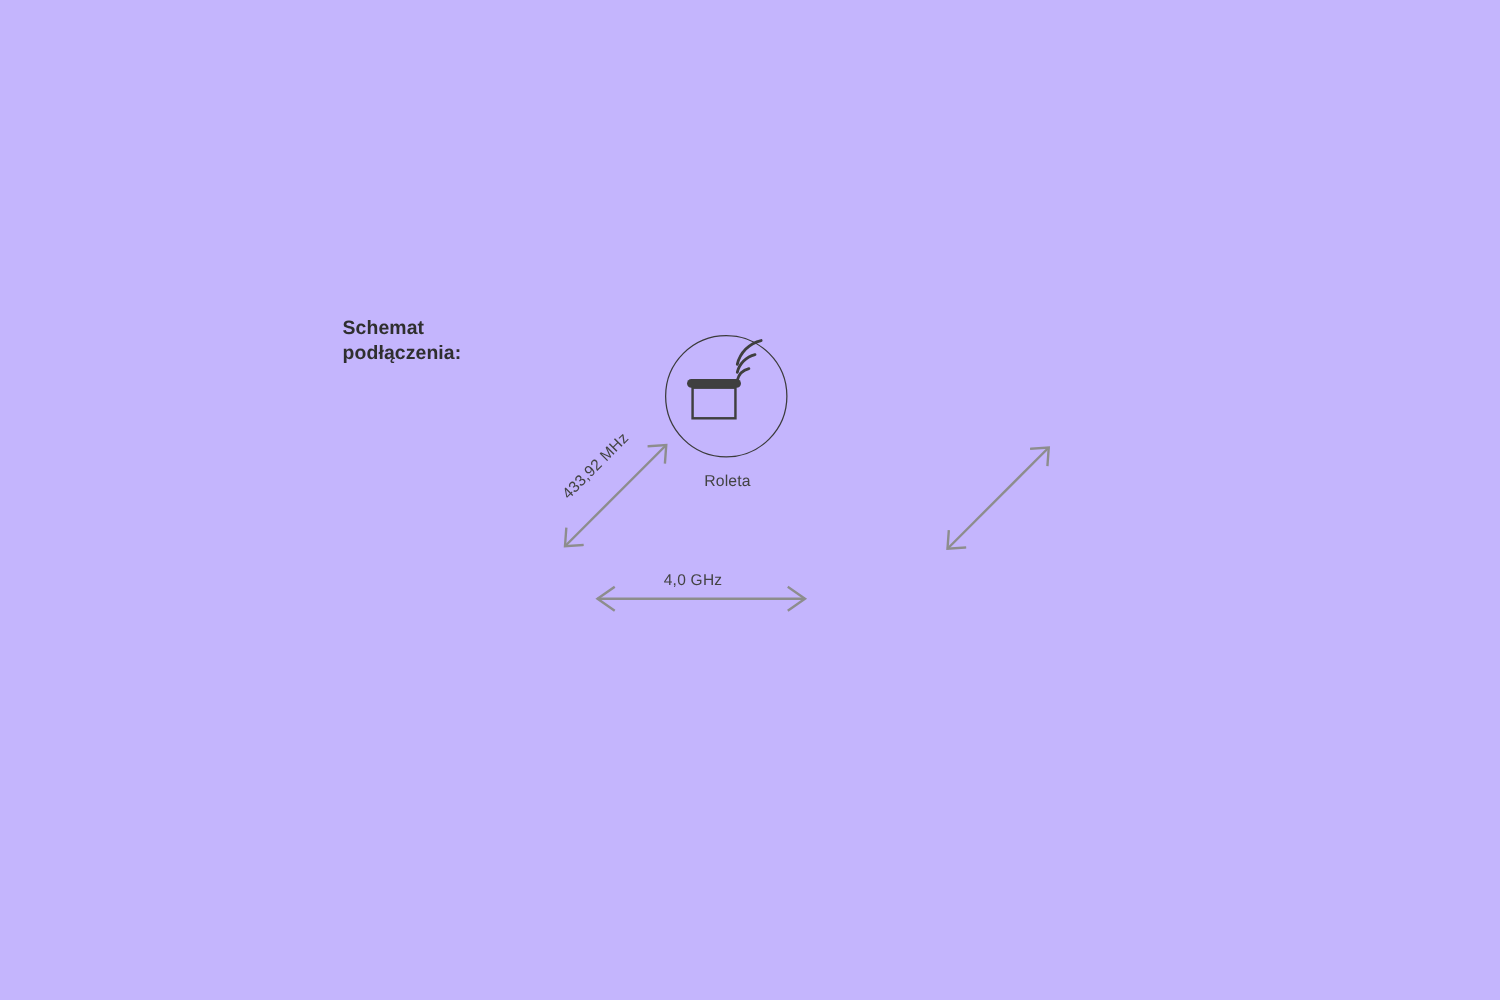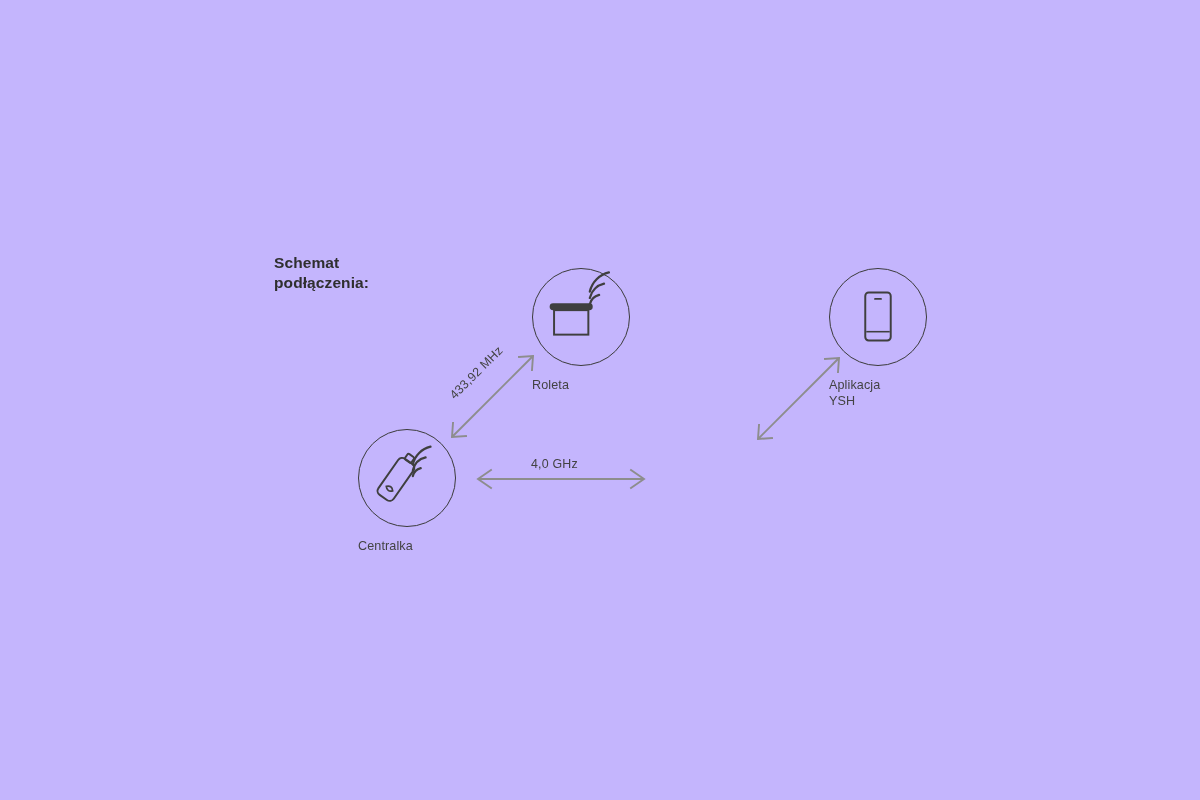--- a/index.html
+++ b/index.html
@@ -26,20 +26,21 @@
     color: #2f2f2f;
     line-height: 1.32;
     letter-spacing: 0.1px;
     white-space: pre-line;
   }
 
   
   .node {
     position: absolute;
     width: 100px;
+    text-align: center;
   }
   .node-circle {
     position: relative;
     width: 98px;
     height: 98px;
     border-radius: 50%;
     border: 1.3px solid #3b3b3b;
     box-sizing: border-box;
     background: transparent;
   }
@@ -136,46 +137,16 @@
         <rect x="21.5" y="42" width="35" height="25" fill="none" stroke="#3f3f3f" stroke-width="2"></rect>
 
         <path d="M58 36 a13 13 0 0 1 9.5 -9.5" fill="none" stroke="#3f3f3f" stroke-width="2.3" stroke-linecap="round"></path>
         <path d="M58 29.5 a19.5 19.5 0 0 1 14.5 -14.5" fill="none" stroke="#3f3f3f" stroke-width="2.3" stroke-linecap="round"></path>
         <path d="M58 23 a26 26 0 0 1 19.5 -19.5" fill="none" stroke="#3f3f3f" stroke-width="2.3" stroke-linecap="round"></path>
       </svg>
     </div>
     <div class="node-label">Roleta</div>
   </div>
 
-  <div class="node" id="node-app">
-    <div class="node-circle">
-      <svg viewBox="0 0 98 98" xmlns="http://www.w3.org/2000/svg">
-        <rect x="36" y="24" width="26" height="49" rx="3.5" fill="none" stroke="#3f3f3f" stroke-width="2"></rect>
-        <rect x="45" y="29.5" width="8" height="2" rx="1" fill="#3f3f3f"></rect>
-        <line x1="37" y1="64" x2="61" y2="64" stroke="#3f3f3f" stroke-width="1.6"></line>
-      </svg>
-    </div>
-    <div class="node-label">Aplikacja
-YSH</div>
-  </div>
 
-  <div class="node" id="node-centralka">
-    <div class="node-circle">
-      <svg viewBox="0 0 98 98" xmlns="http://www.w3.org/2000/svg">
-        <g transform="rotate(35 38 50)">
-
-          <rect x="28.5" y="28" width="19" height="45" rx="5" fill="none" stroke="#3f3f3f" stroke-width="2"></rect>
-
-          <rect x="33" y="21.5" width="8" height="7" rx="1.5" fill="none" stroke="#3f3f3f" stroke-width="2"></rect>
-
-          <path d="M34 62 q4 -4.5 8 0 q-4 4.5 -8 0 z" fill="none" stroke="#3f3f3f" stroke-width="1.7"></path>
-        </g>
-
-        <path d="M55 47 a11 11 0 0 1 8 -8" fill="none" stroke="#3f3f3f" stroke-width="2.3" stroke-linecap="round"></path>
-        <path d="M55 41 a17.5 17.5 0 0 1 13 -13" fill="none" stroke="#3f3f3f" stroke-width="2.3" stroke-linecap="round"></path>
-        <path d="M55 35 a24 24 0 0 1 18 -18" fill="none" stroke="#3f3f3f" stroke-width="2.3" stroke-linecap="round"></path>
-      </svg>
-    </div>
-    <div class="node-label">Centralka</div>
-  </div>
 
 
 </div>
 
 </body></html>

